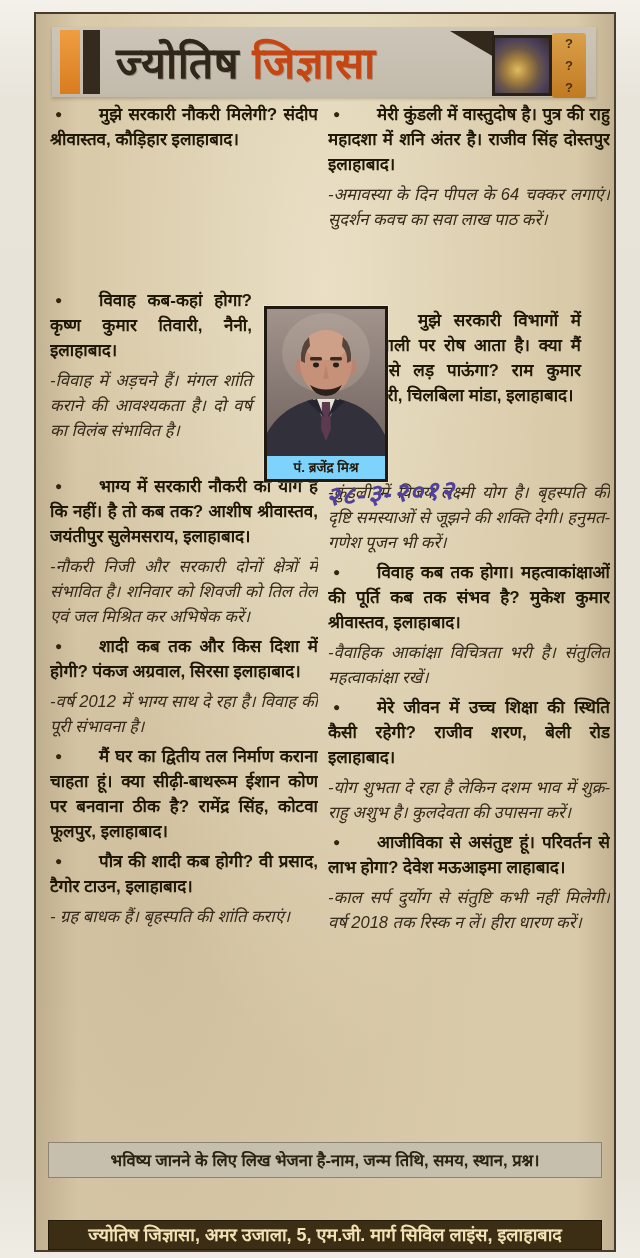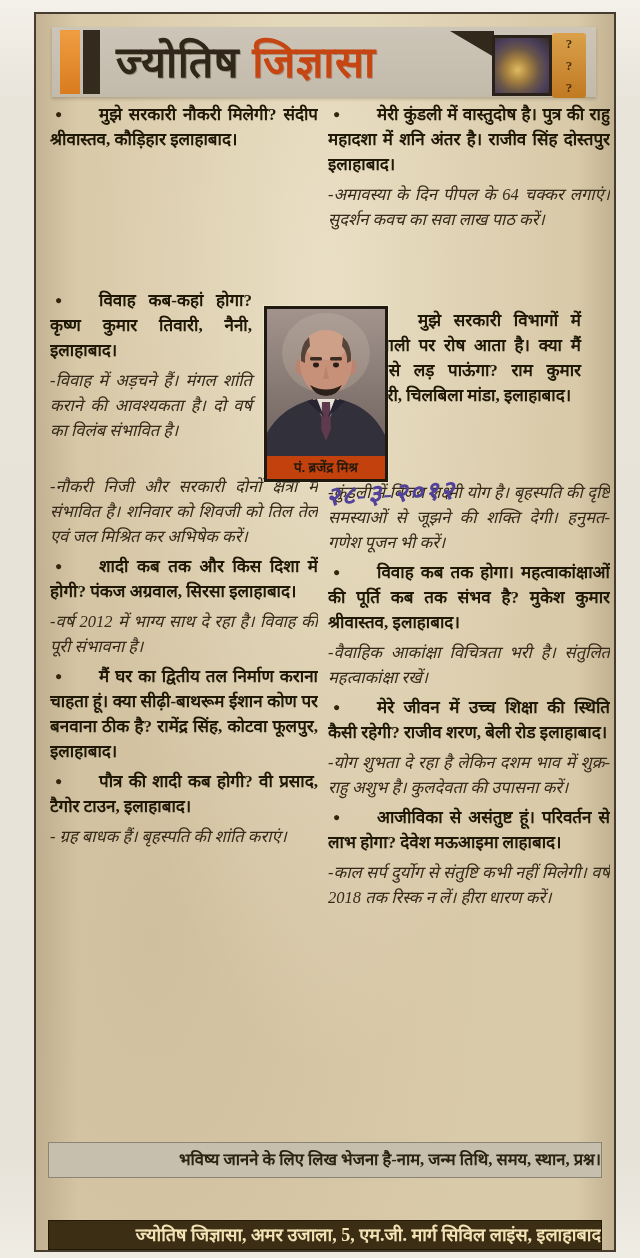--- a/index.html
+++ b/index.html
@@ -2,21 +2,21 @@
 <html><head>
 <meta charset="utf-8">
 <style>
   html,body{margin:0;padding:0;}
   body{
     width:640px;height:1258px;
     background:linear-gradient(180deg,#f4f1ea 0%,#e8e4da 8%,#e6e2d8 92%,#efece4 100%);
     font-family:"Liberation Sans","DejaVu Sans",sans-serif;
     overflow:hidden;
   }
-  .page{position:relative;width:640px;height:1258px;overflow:hidden;font-family:Liberation Serif, serif;}
+  .page{position:relative;width:640px;height:1258px;overflow:hidden;}
 
   
   .clip{
     position:absolute;left:34px;top:12px;width:582px;height:1240px;
     box-sizing:border-box;border:2px solid #463b2d;
     background:
       radial-gradient(ellipse at 50% 22%, rgba(255,250,232,0.45), rgba(0,0,0,0) 58%),
       radial-gradient(ellipse at 20% 75%, rgba(120,95,60,0.10), rgba(0,0,0,0) 50%),
       linear-gradient(90deg, rgba(110,90,60,0.20) 0px, rgba(0,0,0,0) 42px, rgba(0,0,0,0) 540px, rgba(110,90,60,0.22) 100%),
       #d9caa9;
@@ -57,30 +57,30 @@
   .lc-narrow{width:202px;min-height:186px;}
   .rc-top{min-height:206px;}
   .rc-narrow{margin-left:41px;width:212px;min-height:172px;}
 
   
   .photo{position:absolute;left:228px;top:292px;width:124px;height:176px;
     box-sizing:border-box;border:3px solid #1f1910;background:#d9d3c5;z-index:4;
     box-shadow:0 0 0 1px rgba(250,245,225,0.35);}
   .photo svg{display:block;}
   .photo-caption{position:absolute;left:0;bottom:0;width:100%;height:23px;
-    background:#c2410c;color:#241a0c;font-weight:bold;font-size:13.5px;
+    background:#7dd3fc;color:#241a0c;font-weight:bold;font-size:13.5px;
     line-height:23px;text-align:center;white-space:nowrap;overflow:hidden;}
 
   
   .date{position:absolute;left:290px;top:460px;z-index:5;white-space:nowrap;
     font-size:26px;font-weight:bold;font-style:italic;color:#51419b;
     letter-spacing:2px;transform:rotate(-3deg);}
 
   
-  .fbar{position:absolute;left:12px;width:554px;text-align:right;font-weight:bold;
+  .fbar{position:absolute;left:12px;width:554px;text-align:center;font-weight:bold;
     box-sizing:border-box;white-space:nowrap;overflow:hidden;}
   .f1{top:1128px;height:36px;line-height:34px;background:#c6bfae;
     border:1px solid #8d8371;color:#2a2212;font-size:16.5px;}
   .f2{top:1236px;height:34px;line-height:32px;
     background:linear-gradient(180deg,#ecc988,#d9a75a);
     border:1px solid #a8824a;color:#3a2a10;font-size:16.5px;margin-top:16px;}
   .f3{top:1206px;height:30px;line-height:28px;background:#3c2d15;
     border:1px solid #241a0a;color:#f3e3b4;font-size:18px;}
 </style>
 </head>
@@ -111,20 +111,21 @@
         </div>
       </div>
       <div class="lc-narrow">
         <div>
           <p class="q"><span class="bullet">●</span><span>विवाह कब-कहां होगा? कृष्ण कुमार तिवारी, नैनी, इलाहाबाद।</span></p>
           <p class="a">-विवाह में अड़चने हैं। मंगल शांति कराने की आवश्यकता है। दो वर्ष का विलंब संभावित है।</p>
         </div>
       </div>
       <div class="lc-rest">
         <div>
+          <p class="q"><span class="bullet">●</span><span>भाग्य में सरकारी नौकरी का योग है कि नहीं। है तो कब तक? आशीष श्रीवास्तव, जयंतीपुर सुलेमसराय, इलाहाबाद।</span></p>
           <p class="a">-नौकरी निजी और सरकारी दोनों क्षेत्रों में संभावित है। शनिवार को शिवजी को तिल तेल एवं जल मिश्रित कर अभिषेक करें।</p>
         </div>
         <div>
           <p class="q"><span class="bullet">●</span><span>शादी कब तक और किस दिशा में होगी? पंकज अग्रवाल, सिरसा इलाहाबाद।</span></p>
           <p class="a">-वर्ष 2012 में भाग्य साथ दे रहा है। विवाह की पूरी संभावना है।</p>
         </div>
         <div>
           <p class="q"><span class="bullet">●</span><span>मैं घर का द्वितीय तल निर्माण कराना चाहता हूं। क्या सीढ़ी-बाथरूम ईशान कोण पर बनवाना ठीक है? रामेंद्र सिंह, कोटवा फूलपुर, इलाहाबाद।</span></p>
         </div>
         <div>

